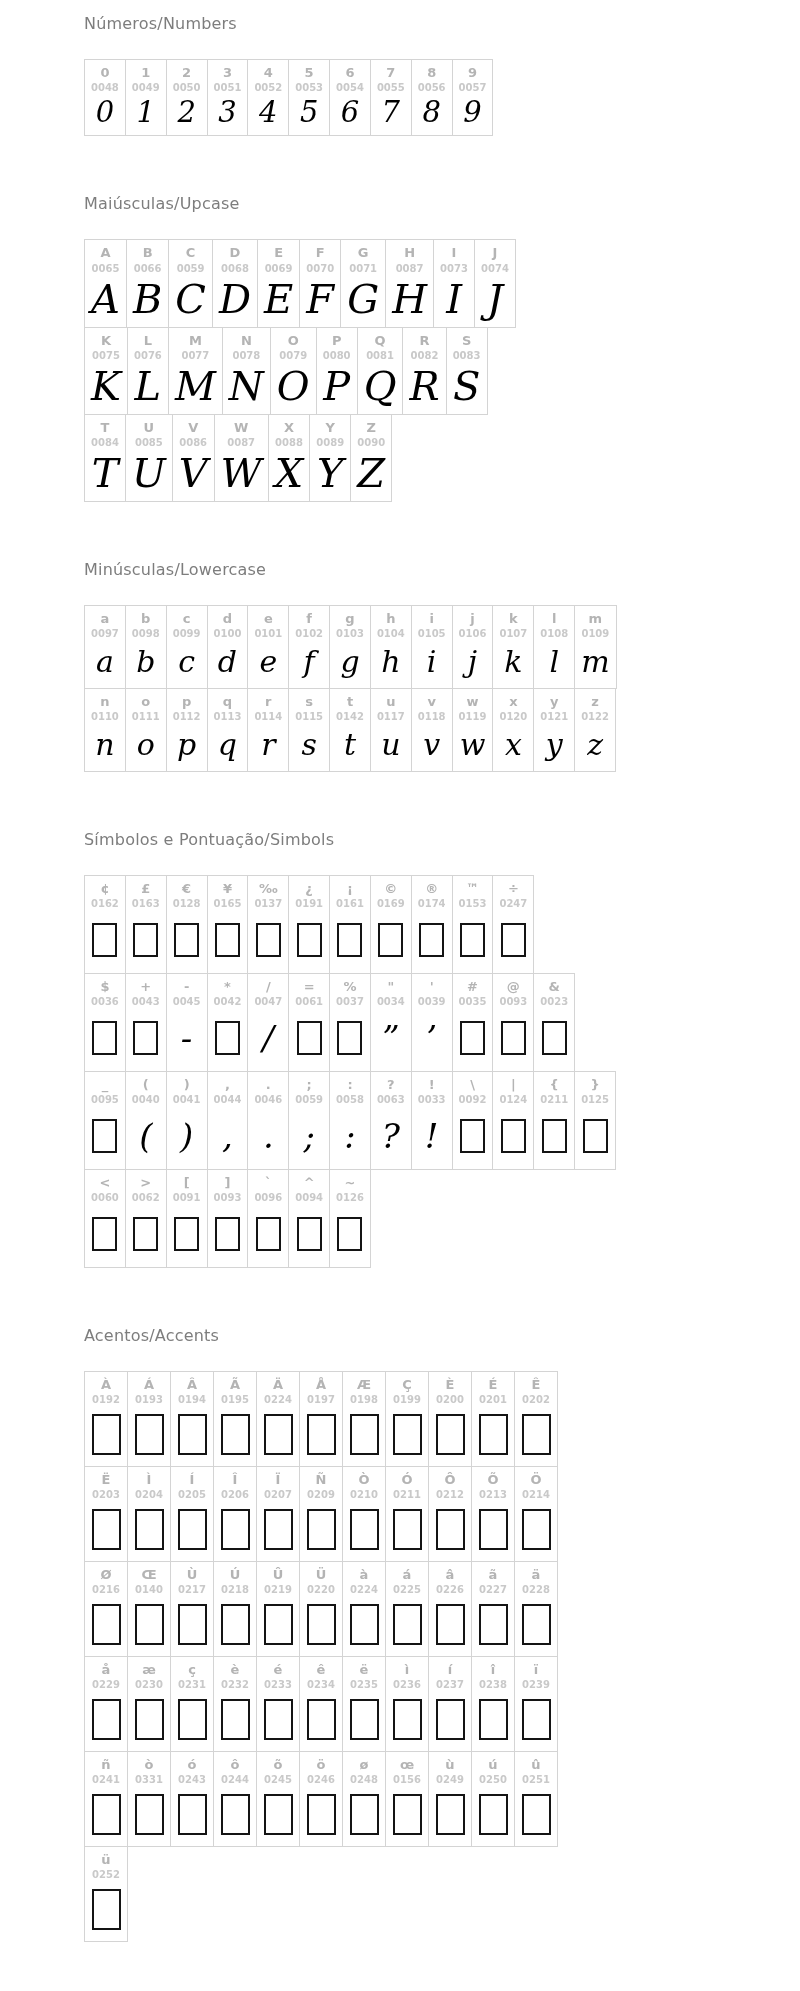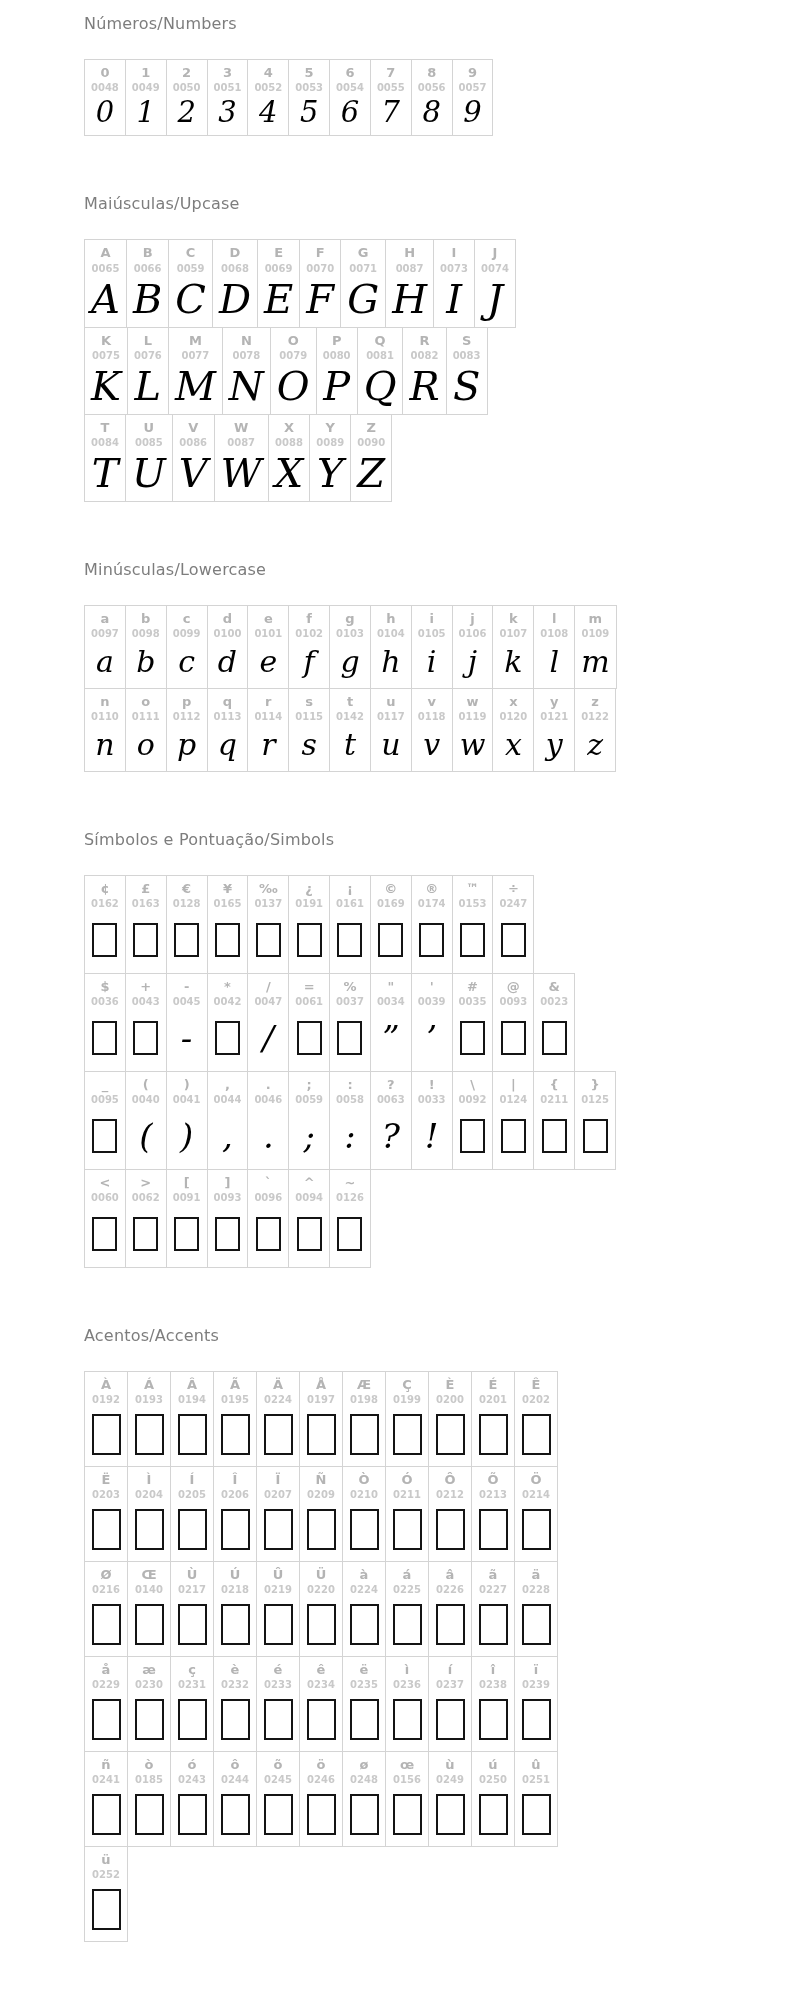--- a/index.html
+++ b/index.html
@@ -1136,21 +1136,21 @@
         <div class="row">
           <div class="cell">
             <div class="char-label">ñ</div>
             <div class="char-code">0241</div>
             <div class="glyph-area">
               <span class="tofu"></span>
             </div>
           </div>
           <div class="cell">
             <div class="char-label">ò</div>
-            <div class="char-code">0185</div>
+            <div class="char-code">0331</div>
             <div class="glyph-area">
               <span class="tofu"></span>
             </div>
           </div>
           <div class="cell">
             <div class="char-label">ó</div>
             <div class="char-code">0243</div>
             <div class="glyph-area">
               <span class="tofu"></span>
             </div>

